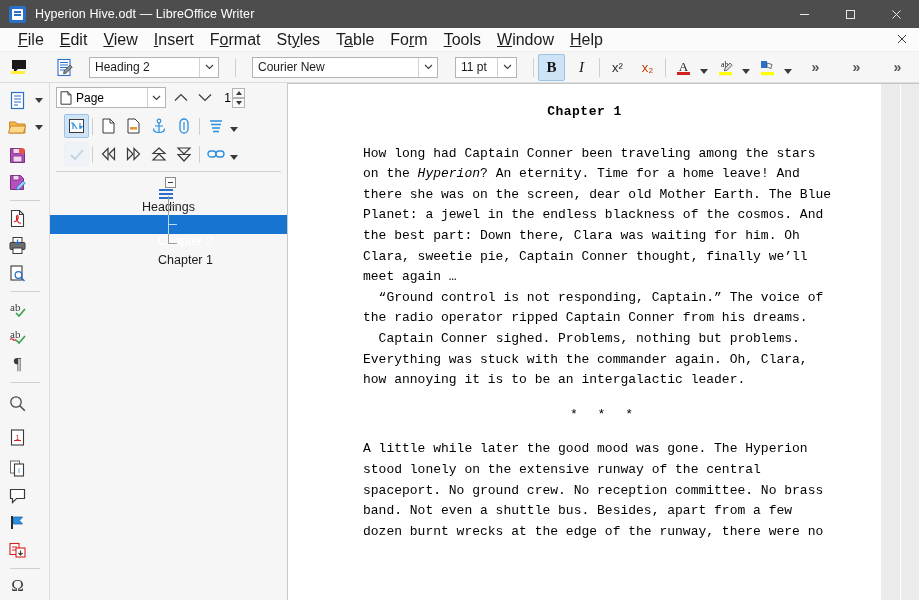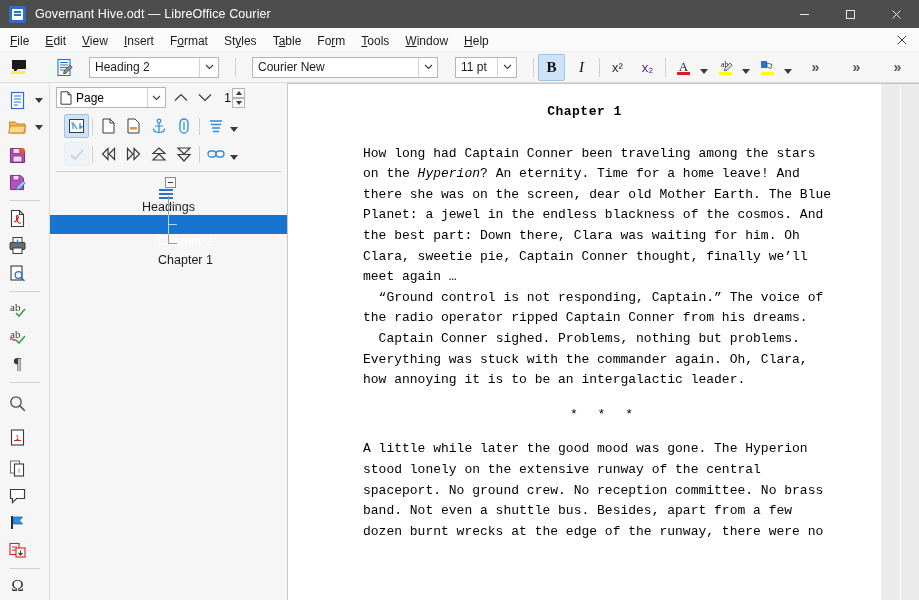--- a/index.html
+++ b/index.html
@@ -33,23 +33,23 @@
   .titlebar-title { font-size: 12.5px; letter-spacing: .1px; }
   .titlebar-spacer { flex: 1 1 auto; }
   .wbtn {
     width: 46px; height: 28px; display: flex; align-items: center; justify-content: center;
     color: #e8e8e8;
   }
   .wbtn svg { display: block; }
 
   
   .menubar {
-    height: 24px; flex: 0 0 24px; display: flex; align-items: flex-end;
+    height: 24px; flex: 0 0 24px; display: flex; align-items: flex-start;
     background: #fbfbfb; border-bottom: 1px solid #f0f0f0;
-    padding-left: 2px; font-size: 12px; color: #1b1b1b;
+    padding-left: 10px; font-size: 16px; color: #1b1b1b;
   }
   .menu-item { padding: 3px 8px 3px 8px; white-space: nowrap; }
   .menu-item u { text-decoration: underline; text-underline-offset: 1px; }
   .menubar-spacer { flex: 1 1 auto; }
   .doc-close {
     width: 26px; height: 22px; display: flex; align-items: center; justify-content: center;
     color: #3a3a3a; margin-right: 4px;
   }
 
   
@@ -204,21 +204,21 @@
     position: absolute; left: 19px; top: 0; width: 1px; height: 100%; background: #ffffff;
   }
 </style>
 </head>
 <body>
 
 <div class="app">
 
   <div class="titlebar">
     <div class="titlebar-icon"></div>
-    <div class="titlebar-title">Governant Hive.odt — LibreOffice Courier</div>
+    <div class="titlebar-title">Hyperion Hive.odt — LibreOffice Writer</div>
     <div class="titlebar-spacer"></div>
     <div class="wbtn">
       <svg width="11" height="11" viewBox="0 0 11 11">
           <path d="M1 5.5h9" stroke="#e8e8e8" stroke-width="1"></path>
         </svg>
     </div>
     <div class="wbtn">
       <svg width="11" height="11" viewBox="0 0 11 11">
           <rect x="1.5" y="1.5" width="8" height="8" fill="none" stroke="#e8e8e8" stroke-width="1"></rect>
         </svg>
@@ -304,21 +304,21 @@
     <div class="tb-btn" style="margin-left:3px;">
       <span style="font-size:15px;font-style:italic;font-family:'Liberation Serif',serif;color:#141414;">I</span>
     </div>
 
     <div class="tb-sep"></div>
 
     <div class="tb-btn">
       <span style="font-size:13px;color:#2a2a2a;">x²</span>
     </div>
     <div class="tb-btn" style="margin-left:3px;">
-      <span style="font-size:13px;color:#4c1d95;">x₂</span>
+      <span style="font-size:13px;color:#c2410c;">x₂</span>
     </div>
 
     <div class="tb-sep"></div>
 
     <div class="tb-btn">
       <svg width="19" height="19" viewBox="0 0 19 19">
         <text x="9.5" y="12.5" font-family="Liberation Serif, serif" font-size="13" text-anchor="middle" fill="#1a1a1a">A</text>
         <rect x="3" y="14" width="13" height="3" fill="#d32020"></rect>
       </svg>
     </div>

